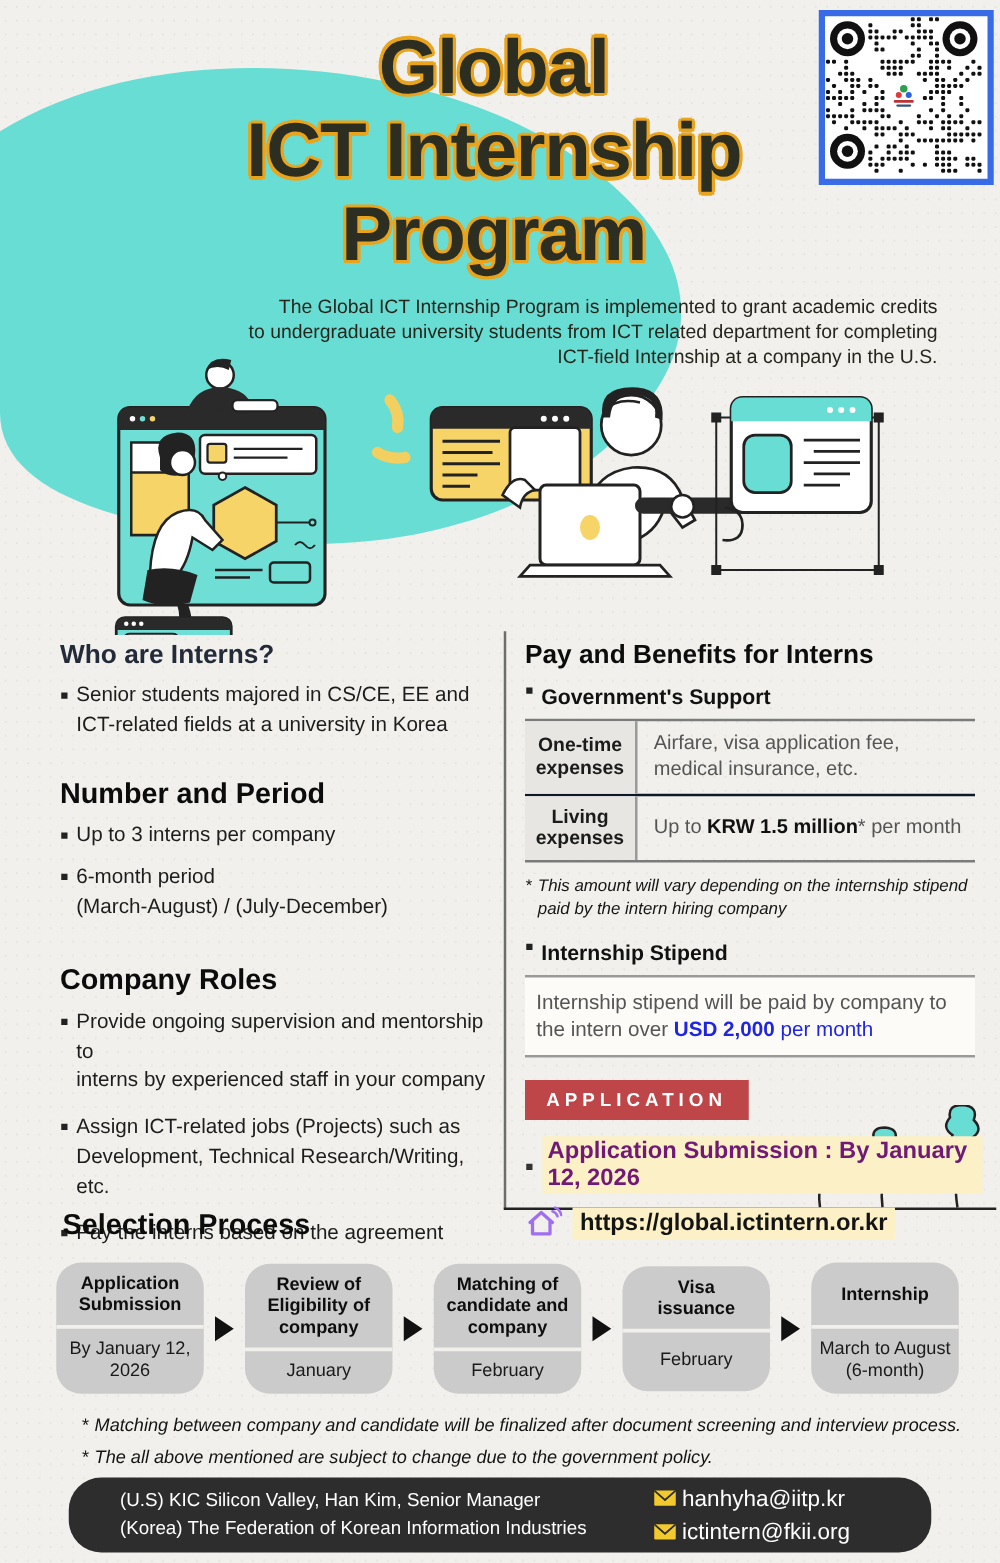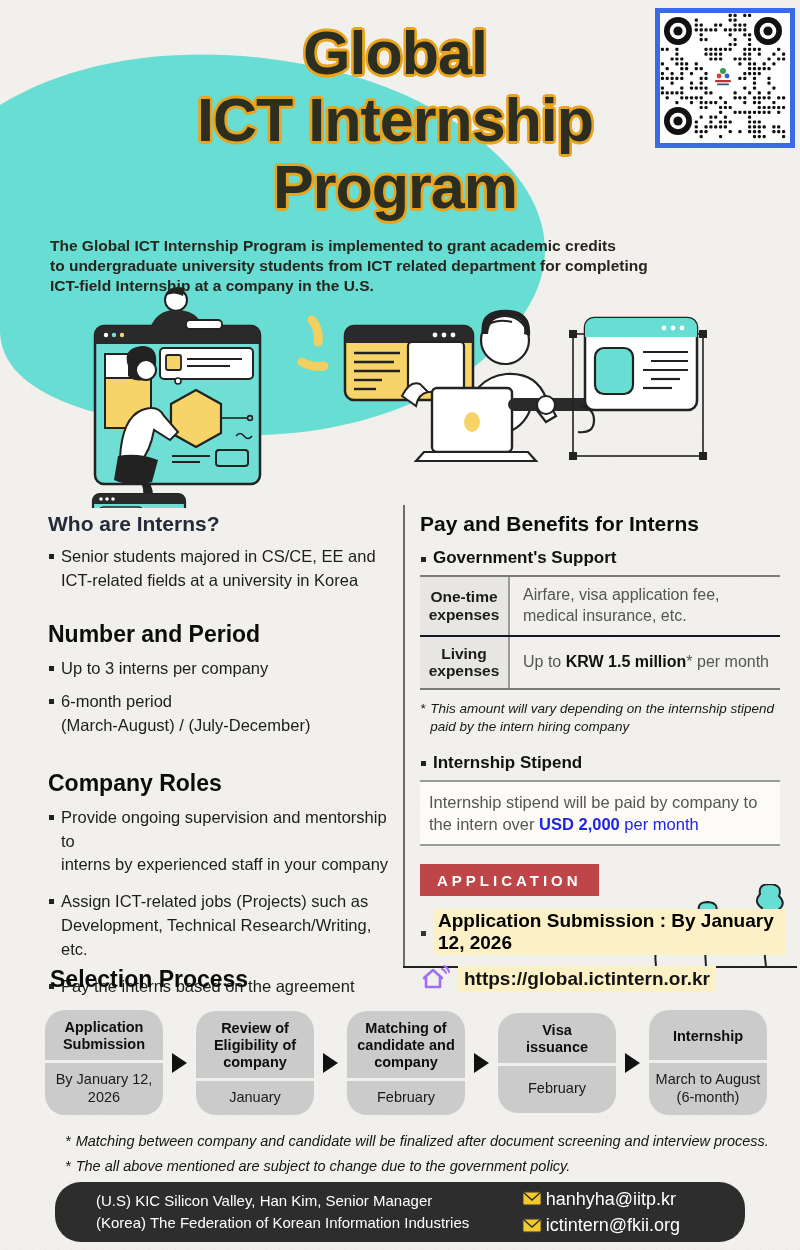--- a/index.html
+++ b/index.html
@@ -35,43 +35,43 @@
       -2px -2px 0 #e9a41d, 2px -2px 0 #e9a41d,
       -2px  2px 0 #e9a41d, 2px  2px 0 #e9a41d,
        0 -2.6px 0 #e9a41d, 0 2.6px 0 #e9a41d,
       -2.6px 0 0 #e9a41d, 2.6px 0 0 #e9a41d;
   }
   #qr{
     left:655px; top:8px; width:140px; height:140px;
     background:#ffffff; border:5px solid #3a6be6; z-index:4;
   }
   #intro{
-    left:50px; top:236px; width:700px; text-align:left; z-index:3;
-    font-weight:bold; font-size:15.5px; line-height:1.3; color:#26261c;
+    left:50px; top:236px; width:700px; text-align:right; z-index:3;
+    font-weight:normal; font-size:15.5px; line-height:1.3; color:#26261c;
   }
   #illustration{ left:0; top:278px; z-index:2; }
 
   
   #col-divider{ left:403px; top:505px; width:2px; height:462px; background:#6d6d6d; z-index:3; }
   #ground-line{ left:403px; top:966px; width:394px; height:2px; background:#222; z-index:3; }
 
   #left-col{ left:48px; top:512px; width:348px; z-index:3; }
   #right-col{ left:420px; top:512px; width:366px; z-index:3; }
 
   .h-navy{ font-size:21px; font-weight:bold; color:#232a38; }
   .h-black-lg{ font-size:23px; font-weight:bold; color:#0c0c0c; }
   .h-black{ font-size:21px; font-weight:bold; color:#0c0c0c; }
 
   .bullet-row{ display:flex; margin-top:9px; }
   .sq-bullet{
     flex:0 0 auto; width:5px; height:5px; background:#222; margin:9px 7px 0 1px;
   }
   .bullet-text{ font-size:16.5px; line-height:1.45; color:#1d1d1d; }
 
-  .sub-head-row{ display:flex; align-items:center; margin-top:12px; }
+  .sub-head-row{ display:flex; align-items:flex-start; margin-top:12px; }
   .sub-head-row .sq-bullet{ margin:2px 7px 0 1px; }
   .sub-head{ font-size:17px; font-weight:bold; color:#111; }
 
   
   #gov-table{
     margin-top:7px; width:360px;
     border-top:2px solid #7b7b7b; border-bottom:2px solid #7b7b7b;
     font-size:16px;
   }
   .gt-row{ display:flex; }
@@ -100,21 +100,21 @@
   .blue-b{ color:#1f25e0; font-weight:bold; }
 
   #app-badge{
     display:inline-block; margin-top:18px;
     background:#bf4648; color:#ffffff; font-weight:bold;
     font-size:15px; letter-spacing:4px; padding:8px 17px 7px 17px;
   }
   #app-line{ display:flex; align-items:center; margin-top:13px; }
   #app-line .sq-bullet{ margin:2px 8px 0 1px; background:#333; }
   #app-line-text{
-    font-size:19px; font-weight:bold; color:#000000;
+    font-size:19px; font-weight:bold; color:#701a75;
     background:#fbf0c6; padding:1px 4px;
   }
   #url-row{ display:flex; align-items:center; margin-top:10px; }
   #url-text{
     font-size:19px; font-weight:bold; color:#141414;
     background:#fbf0c6; padding:2px 6px; margin-left:8px;
   }
 
   #plants{ left:628px; top:884px; z-index:2; }
 

